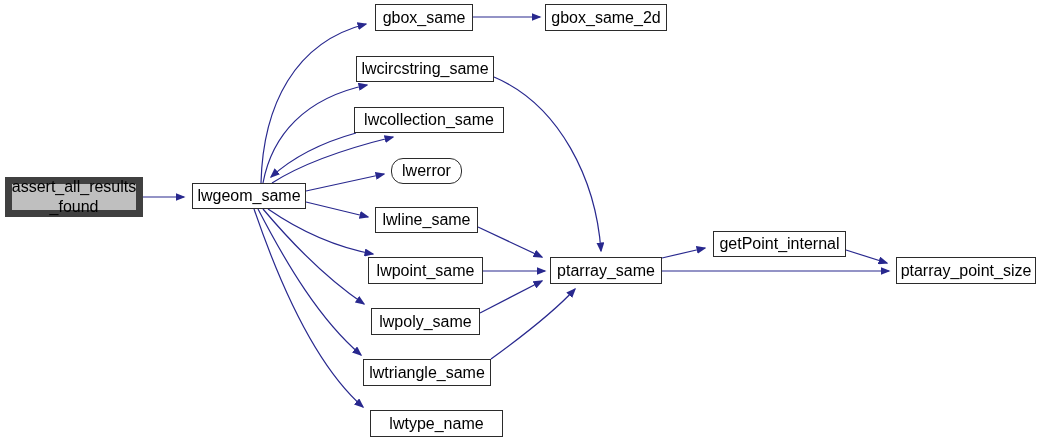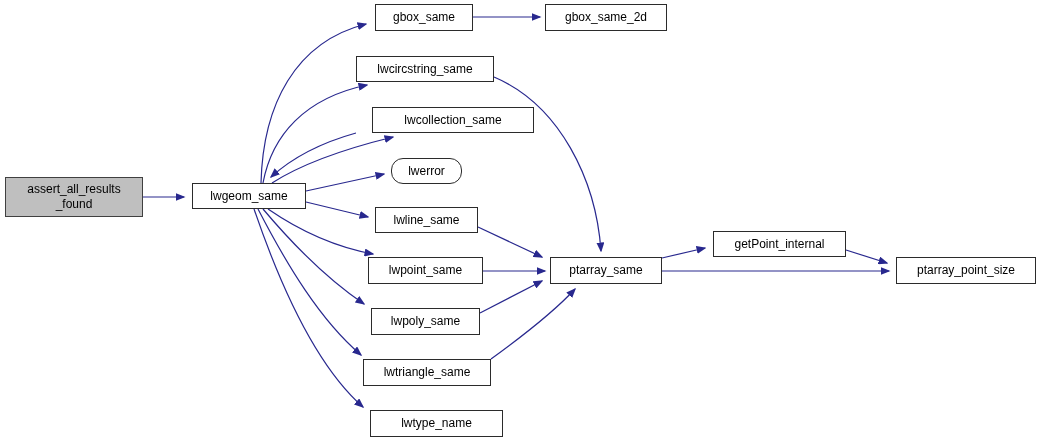--- a/index.html
+++ b/index.html
@@ -24,29 +24,29 @@
   }
   .node {
     position: absolute;
     box-sizing: border-box;
     background: #ffffff;
     border: 1px solid #2b2b2b;
     display: flex;
     flex-direction: column;
     align-items: center;
     justify-content: center;
-    font-size: 12px;
+    font-size: 16px;
     line-height: 1.25;
     color: #000000;
     white-space: nowrap;
     cursor: pointer;
   }
   .node.highlight {
     background: #bfbfbf;
-    border: 1px solid #404040;
+    border: 7px solid #404040;
   }
 </style>
 </head>
 <body>
 
 <div id="canvas">
   <svg id="edge-layer" xmlns="http://www.w3.org/2000/svg" width="1043" height="443" viewBox="0 0 1043 443">
       <defs>
         <marker id="arrow" markerWidth="10" markerHeight="8" refX="8.5" refY="4" orient="auto" markerUnits="userSpaceOnUse">
           <path d="M0,0 L10,4 L0,8 Z" fill="#28288e"></path>
@@ -82,21 +82,21 @@
     </div>
     <div class="node" style="left: 375px; top: 4px; width: 98px; height: 27px;">
       <span>gbox_same</span>
     </div>
     <div class="node" style="left: 545px; top: 4px; width: 122px; height: 27px;">
       <span>gbox_same_2d</span>
     </div>
     <div class="node" style="left: 356px; top: 56px; width: 138px; height: 26px;">
       <span>lwcircstring_same</span>
     </div>
-    <div class="node" style="left: 354px; top: 107px; width: 162px; height: 26px; margin-left: 18px;">
+    <div class="node" style="left: 354px; top: 107px; width: 150px; height: 26px;">
       <span>lwcollection_same</span>
     </div>
     <div class="node" style="left: 391px; top: 158px; width: 71px; height: 26px; border-radius: 12px;">
       <span>lwerror</span>
     </div>
     <div class="node" style="left: 375px; top: 207px; width: 103px; height: 26px;">
       <span>lwline_same</span>
     </div>
     <div class="node" style="left: 368px; top: 257px; width: 115px; height: 27px;">
       <span>lwpoint_same</span>

